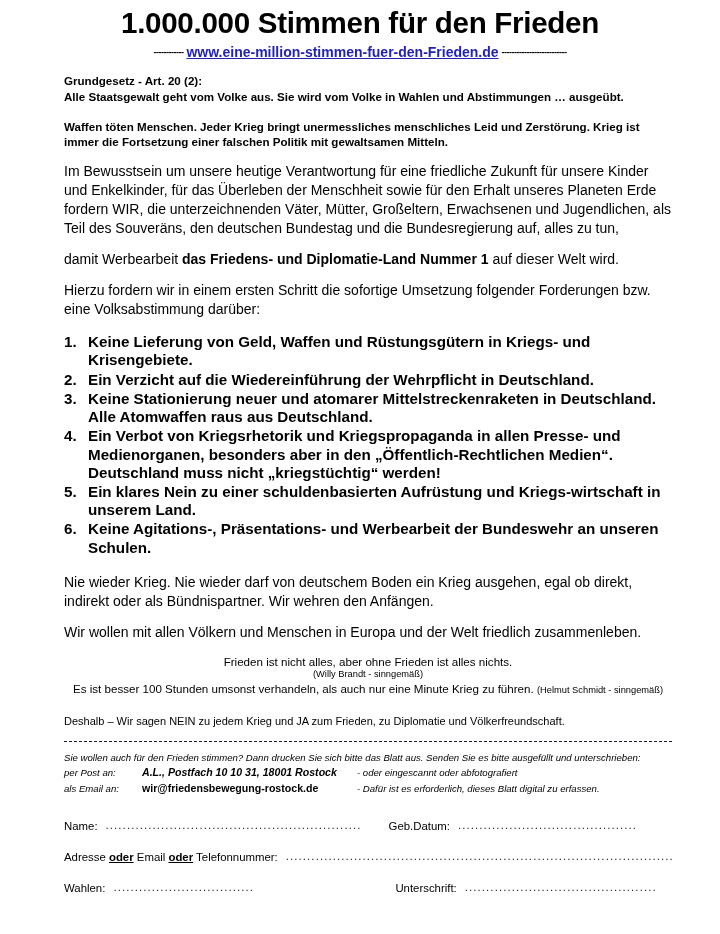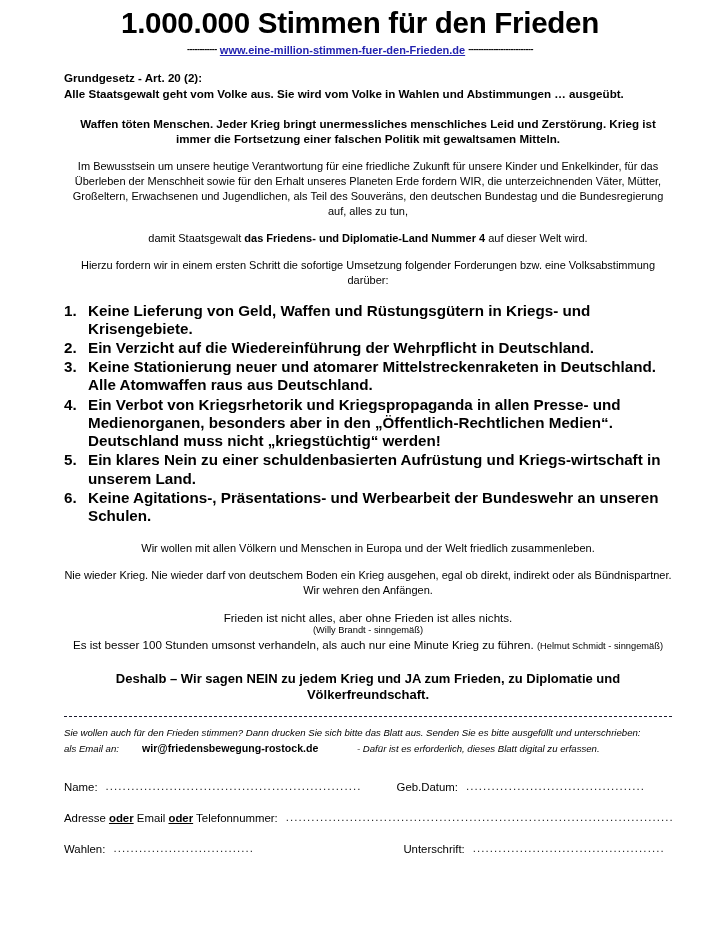--- a/index.html
+++ b/index.html
@@ -47,51 +47,50 @@
   .url-dashes {
     color: #000000;
     letter-spacing: -0.5px;
     font-size: 9px;
     vertical-align: 2px;
   }
   .url-link {
     color: #2323b0;
     text-decoration: underline;
     font-weight: bold;
-    font-size: 11px;
+    font-size: 14px;
     padding: 0 3px;
   }
 
   
   .content {
     padding: 0 48px 0 64px;
     margin-top: 14px;
   }
   p {
     margin: 0 0 11px 0;
     font-size: 11.6px;
     line-height: 1.33;
-    text-align: center;
   }
   .b { font-weight: bold; }
 
   .para-bold {
     font-weight: bold;
     font-size: 11.6px;
     line-height: 1.33;
     margin: 0 0 12px 0;
   }
   .gg-block {
     font-weight: bold;
     font-size: 11.6px;
     line-height: 1.34;
     margin: 0 0 15px 0;
   }
   .plain-block {
-    font-size: 11px;
+    font-size: 14px;
     line-height: 1.36;
     margin: 0 0 12px 0;
   }
 
   
   .demands {
     list-style: none;
     margin: 14px 0 14px 0;
     padding: 0;
     counter-reset: dnum;
@@ -120,22 +119,22 @@
   }
   .quote-attr {
     font-size: 9.3px;
     line-height: 1.25;
   }
   .quote-line {
     font-size: 11.6px;
     line-height: 1.3;
   }
   .deshalb {
-    font-weight: bold;
-    font-size: 13px;
+    font-weight: normal;
+    font-size: 11px;
     line-height: 1.3;
     margin: 18px 0 0 0;
   }
 
   
   .divider {
     margin: 12px 0 9px 0;
     border: 0;
     border-top: 1.6px dashed #1a1a2e;
     height: 0;
@@ -193,21 +192,21 @@
     letter-spacing: 1.1px;
     color: #222;
     margin-left: 8px;
     position: relative;
     top: -1px;
   }
   .dots.w-short { flex: 0 0 255px; }
   .dots.w-med   { flex: 0 0 205px; }
   .dots.w-tiny  { flex: 0 0 140px; }
   .spacer-col { flex: 0 0 24px; }
-  .col2-label { flex: 0 0 auto; margin-left: 12px; }
+  .col2-label { flex: 0 0 auto; margin-left: 4px; }
   .u { text-decoration: underline; font-weight: bold; }
 </style>
 </head>
 <body>
 
 <div class="page">
 
   <h1 class="doc-title">1.000.000 Stimmen für den Frieden</h1>
 
   <div class="url-row">
@@ -219,21 +218,21 @@
     <div class="gg-block">
       <div>Grundgesetz - Art. 20 (2):</div>
       <div>Alle Staatsgewalt geht vom Volke aus. Sie wird vom Volke in Wahlen und Abstimmungen … ausgeübt.</div>
     </div>
 
     <p class="para-bold">Waffen töten Menschen. Jeder Krieg bringt unermessliches menschliches Leid und Zerstörung. Krieg ist immer die Fortsetzung einer falschen Politik mit gewaltsamen Mitteln.</p>
 
     <p class="plain-block">Im Bewusstsein um unsere heutige Verantwortung für eine friedliche Zukunft für unsere Kinder und Enkelkinder, für das Überleben der Menschheit sowie für den Erhalt unseres Planeten Erde fordern WIR, die unterzeichnenden Väter, Mütter, Großeltern, Erwachsenen und Jugendlichen, als Teil des Souveräns, den deutschen Bundestag und die Bundesregierung auf, alles zu tun,</p>
 
     <p class="plain-block">
-      <span>damit Staatsgewalt </span><span class="b">das Friedens- und Diplomatie-Land Nummer 4</span><span> auf dieser Welt wird.</span>
+      <span>damit Werbearbeit </span><span class="b">das Friedens- und Diplomatie-Land Nummer 1</span><span> auf dieser Welt wird.</span>
     </p>
 
     <p class="plain-block">Hierzu fordern wir in einem ersten Schritt die sofortige Umsetzung folgender Forderungen bzw. eine Volksabstimmung darüber:</p>
 
     <ol class="demands">
       <li>
         <span class="num">1.</span>
         <span>Keine Lieferung von Geld, Waffen und Rüstungsgütern in Kriegs- und Krisengebiete.</span>
       </li>
       <li>
@@ -253,40 +252,45 @@
         <span class="num">5.</span>
         <span>Ein klares Nein zu einer schuldenbasierten Aufrüstung und Kriegs-wirtschaft in unserem Land.</span>
       </li>
       <li>
         <span class="num">6.</span>
         <span>Keine Agitations-, Präsentations- und Werbearbeit der Bundeswehr an unseren Schulen.</span>
       </li>
     </ol>
 
     <div class="closing">
+      <p class="plain-block">Nie wieder Krieg. Nie wieder darf von deutschem Boden ein Krieg ausgehen, egal ob direkt, indirekt oder als Bündnispartner. Wir wehren den Anfängen.</p>
       <p class="plain-block">Wir wollen mit allen Völkern und Menschen in Europa und der Welt friedlich zusammenleben.</p>
-      <p class="plain-block">Nie wieder Krieg. Nie wieder darf von deutschem Boden ein Krieg ausgehen, egal ob direkt, indirekt oder als Bündnispartner. Wir wehren den Anfängen.</p>
 
       <div style="margin-bottom:0;text-align:center;">
         <div class="quote-line">Frieden ist nicht alles, aber ohne Frieden ist alles nichts.</div>
         <div class="quote-attr">(Willy Brandt - sinngemäß)</div>
         <div class="quote-line">
           <span>Es ist besser 100 Stunden umsonst verhandeln, als auch nur eine Minute Krieg zu führen.</span>
           <span class="quote-attr">(Helmut Schmidt - sinngemäß)</span>
         </div>
       </div>
 
       <p class="deshalb">Deshalb – Wir sagen NEIN zu jedem Krieg und JA zum Frieden, zu Diplomatie und Völkerfreundschaft.</p>
     </div>
 
     <hr class="divider">
 
     <div class="contact">
       <span class="intro">Sie wollen auch für den Frieden stimmen? Dann drucken Sie sich bitte das Blatt aus. Senden Sie es bitte ausgefüllt und unterschrieben:</span>
       <div class="contact-row">
+        <span class="lbl">per Post an:</span>
+        <span class="val">A.L., Postfach 10 10 31, 18001 Rostock</span>
+        <span class="note">- oder eingescannt oder abfotografiert</span>
+      </div>
+      <div class="contact-row">
         <span class="lbl">als Email an:</span>
         <span class="val noital">wir@friedensbewegung-rostock.de</span>
         <span class="note">- Dafür ist es erforderlich, dieses Blatt digital zu erfassen.</span>
       </div>
     </div>
 
     <div class="form">
 
       <div class="form-row">
         <span class="f-label">Name:</span>

